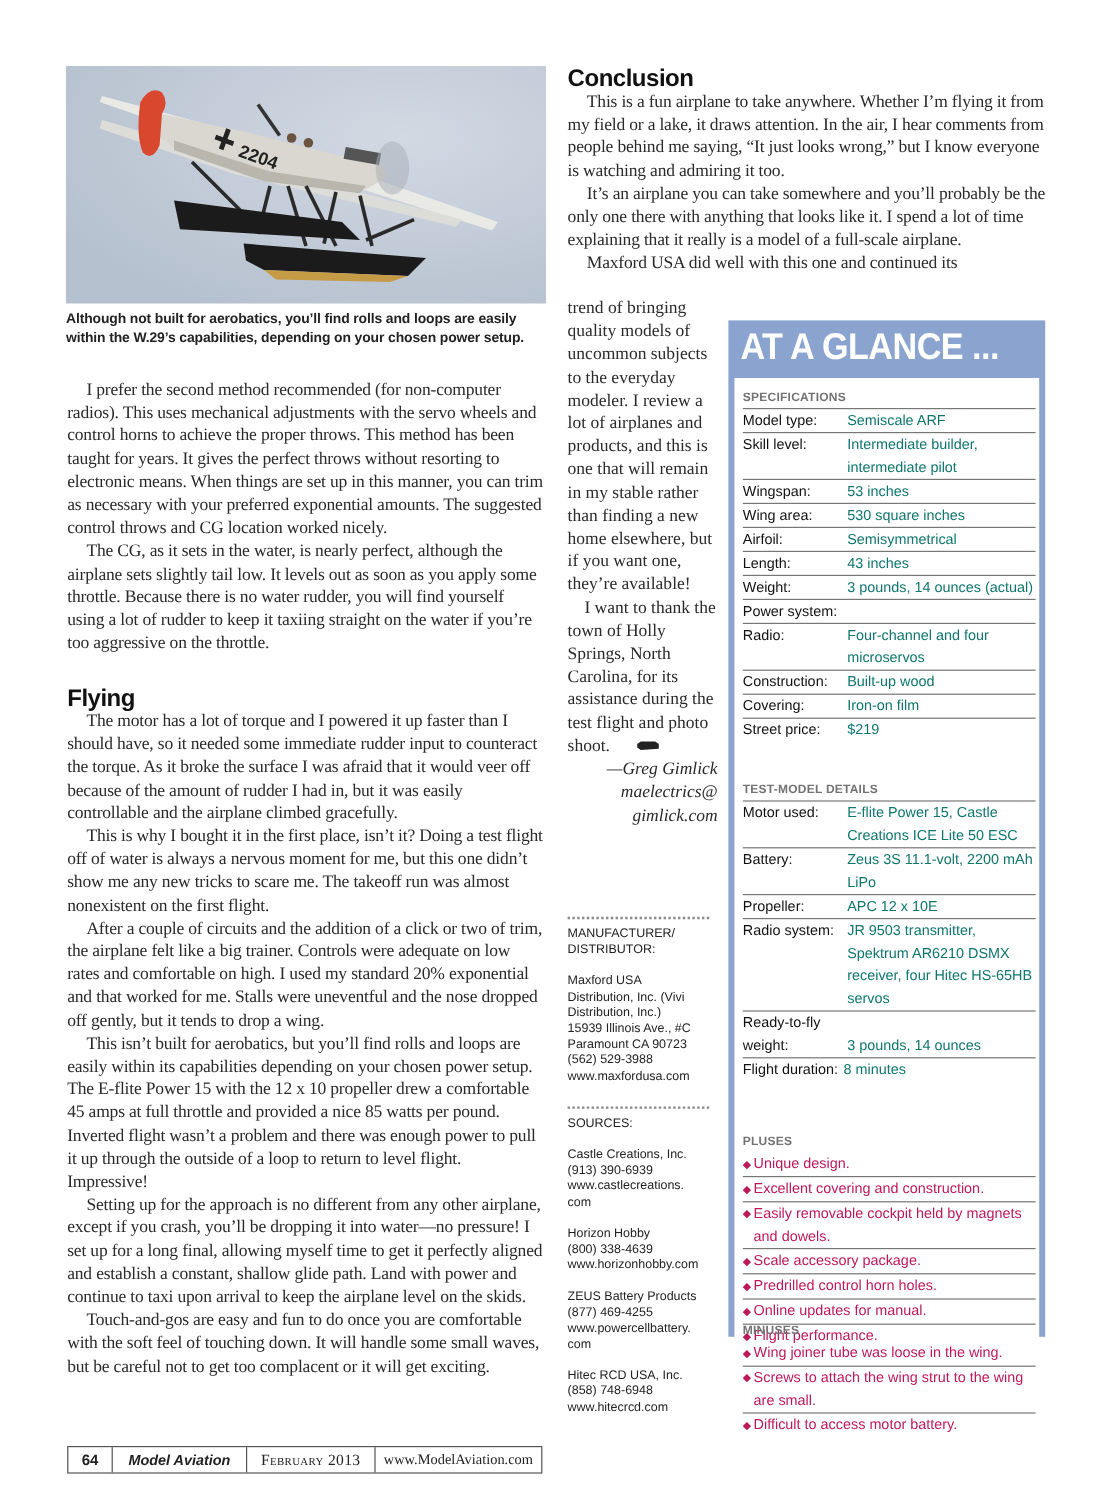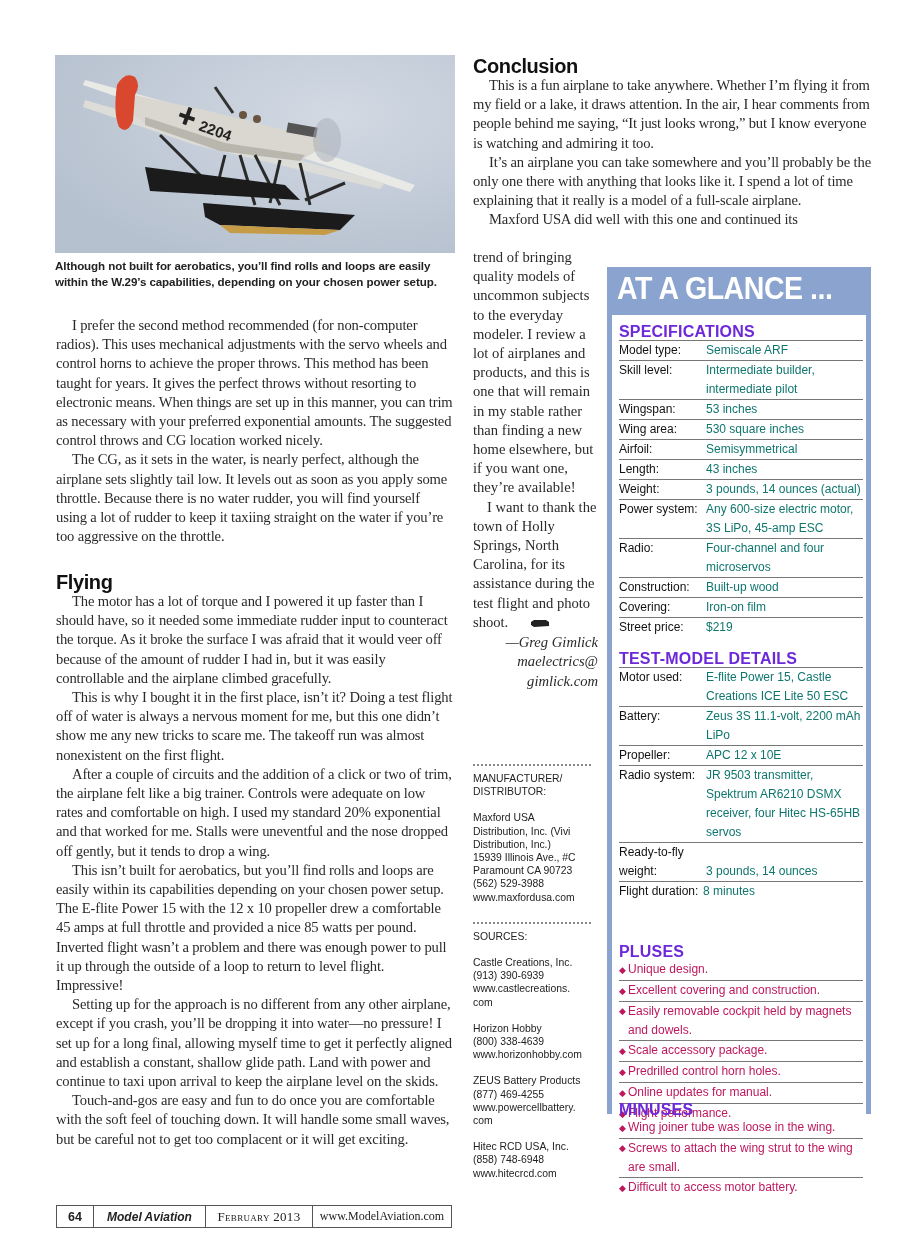--- a/index.html
+++ b/index.html
@@ -27,21 +27,21 @@
   .sources { position: absolute; left: 473px; width: 118px; font-family: "Liberation Sans", sans-serif; font-size: 10.4px; line-height: 13.2px; color: #222; }
   .dotted { border-top: 2px dotted #888; margin: 0 0 6px 0; height: 0; }
   .src-head { text-transform: uppercase; margin-bottom: 13px; }
   .src-block { margin-bottom: 13px; }
 
   
   #glance { position: absolute; left: 607px; top: 267px; width: 264px; height: 847px; background: #8aa3cf; }
   #glance-title { position: absolute; left: 10px; top: 4px; font-family: "Liberation Sans", sans-serif; font-weight: bold; font-size: 31px; color: #ffffff; letter-spacing: -0.5px; transform: scaleX(0.92); transform-origin: left; }
   #glance-inner { position: absolute; left: 5px; top: 48px; width: 254px; height: 864px; background: #ffffff; }
   .g-section { position: absolute; left: 7px; width: 244px; font-family: "Liberation Sans", sans-serif; }
-  .g-sec-title { font-size: 16px; font-weight: bold; color: #6d28d9; letter-spacing: 0.2px; line-height: 17px; }
+  .g-sec-title { font-size: 10px; font-weight: bold; color: #737373; letter-spacing: 0.2px; line-height: 17px; }
   .g-row { display: flex; border-top: 1px solid #777; font-size: 12px; line-height: 19px; }
   .g-row:first-of-type { }
   .g-label { width: 87px; flex: none; font-weight: normal; color: #111; }
   .g-value { flex: 1; color: #0f766e; }
   .g-item { border-top: 1px solid #777; font-size: 12px; line-height: 19px; color: #be185d; padding-left: 0; }
   .g-item .bul { display: inline-block; width: 9px; font-size: 9px; }
 
   
   #footer { position: absolute; left: 56px; top: 1205px; height: 21px; display: flex; border: 1px solid #555; font-size: 12px; }
   #footer > div { border-right: 1px solid #555; display: flex; align-items: center; justify-content: center; height: 21px; }
@@ -206,21 +206,20 @@
       <div class="g-row">
           <div class="g-label">Length:</div>
           <div class="g-value">43 inches</div>
         </div>
       <div class="g-row">
           <div class="g-label">Weight:</div>
           <div class="g-value">3 pounds, 14 ounces (actual)</div>
         </div>
       <div class="g-row">
           <div class="g-label">Power system:</div>
-          <div class="g-value">Any 600-size electric motor, 3S LiPo, 45-amp ESC</div>
         </div>
       <div class="g-row">
           <div class="g-label">Radio:</div>
           <div class="g-value">Four-channel and four microservos</div>
         </div>
       <div class="g-row">
           <div class="g-label">Construction:</div>
           <div class="g-value">Built-up wood</div>
         </div>
       <div class="g-row">

